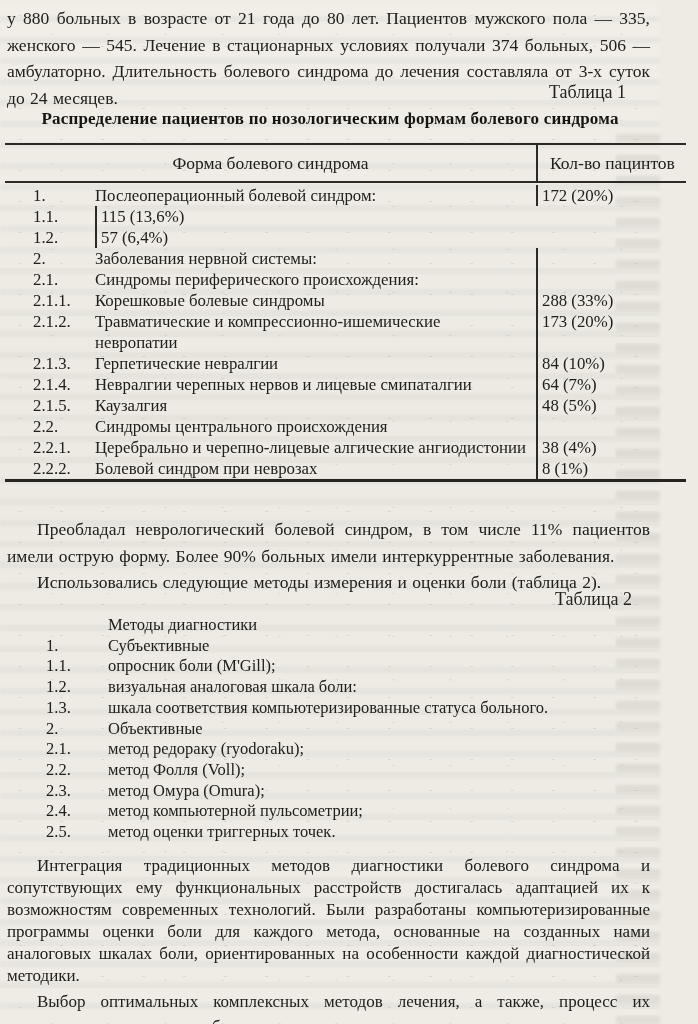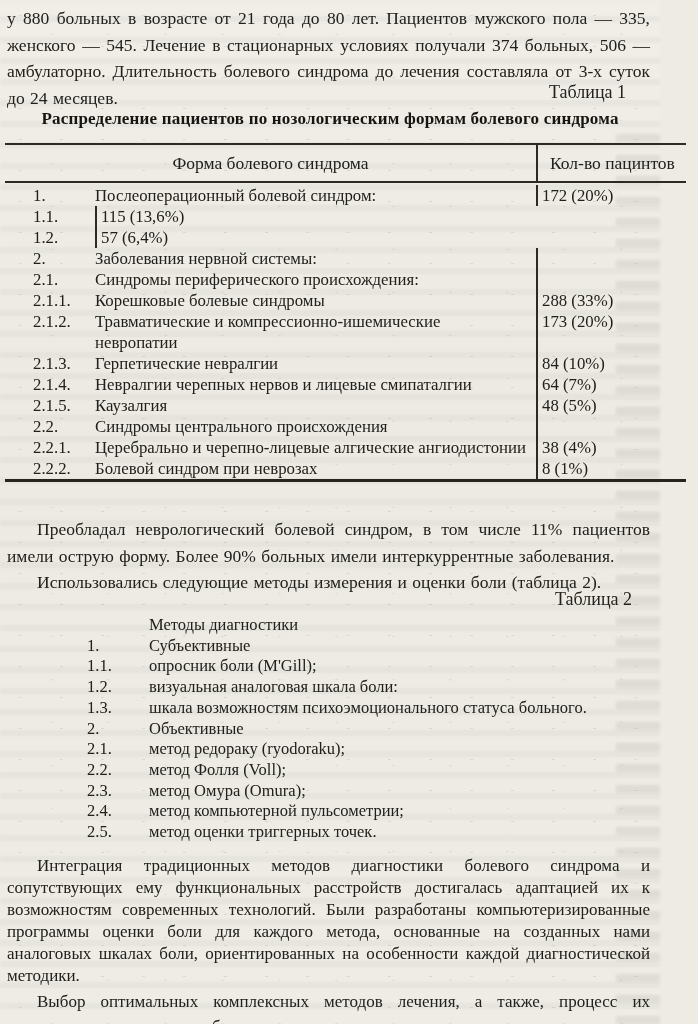--- a/index.html
+++ b/index.html
@@ -63,21 +63,21 @@
   .t1-hcol1{text-align:center;}
   .t1-hcol2{border-left:2px solid #2c2a25;align-self:stretch;
     display:flex;align-items:center;padding-left:12px;}
   .t1-body{border-bottom:3px solid #26241f;padding-top:2px;}
   .t1-row{display:grid;grid-template-columns:90px 441px 1fr;}
   .t1-row>div{font-size:16.8px;line-height:21px;}
   .t1-num{padding-left:28px;}
   .t1-label{padding-right:10px;}
   .t1-val{border-left:2px solid #2c2a25;padding-left:4px;min-height:21px;}
   
-  .t2{position:absolute;top:615px;left:46px;right:14px;margin-left:41px;}
+  .t2{position:absolute;top:615px;left:46px;right:14px;}
   .t2-row{display:grid;grid-template-columns:62px 1fr;}
   .t2-row>div{font-size:16.5px;line-height:20.7px;}
   
   #p2wrap{position:absolute;top:516px;left:7px;right:10px;}
   #p2wrap p{margin:0;font-size:17.5px;line-height:26.5px;text-align:justify;
     text-indent:30px;word-spacing:1px;}
   #p45wrap{position:absolute;top:855px;left:7px;right:10px;}
   #p45wrap #p4{margin:0 0 3px 0;font-size:17px;line-height:22px;
     text-align:justify;text-indent:30px;word-spacing:2px;}
   #p45wrap #p5{margin:0;font-size:17px;line-height:24.5px;
@@ -189,21 +189,21 @@
     <div class="t2-row">
       <div>1.1.</div>
       <div>опросник боли (M'Gill);</div>
     </div>
     <div class="t2-row">
       <div>1.2.</div>
       <div>визуальная аналоговая шкала боли:</div>
     </div>
     <div class="t2-row">
       <div>1.3.</div>
-      <div>шкала возможностям психоэмоционального статуса больного.</div>
+      <div>шкала соответствия компьютеризированные статуса больного.</div>
     </div>
     <div class="t2-row">
       <div>2.</div>
       <div>Объективные</div>
     </div>
     <div class="t2-row">
       <div>2.1.</div>
       <div>метод редораку (ryodoraku);</div>
     </div>
     <div class="t2-row">

